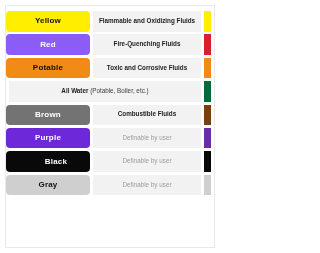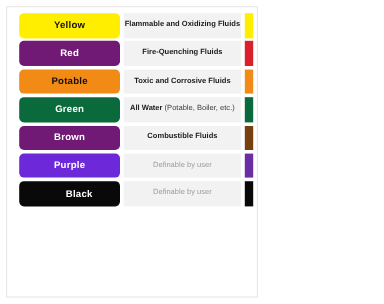--- a/index.html
+++ b/index.html
@@ -24,21 +24,21 @@
   }
 
   .chart-frame {
     position: relative;
     width: 210px;
     height: 243px;
     box-sizing: border-box;
     border: 1px solid #e9e9e9;
     border-radius: 0;
     background: #ffffff;
-    padding: 4px 3px 0 10px;
+    padding: 4px 3px 0 0;
     overflow: hidden;
   }
 
   .rows {
     display: flex;
     flex-direction: column;
   }
 
   .row {
     display: flex;
@@ -132,48 +132,45 @@
         <div class="row">
           <div class="swatch" style="background: rgb(255, 238, 0);">
             <span class="swatch-label" style="color: rgb(17, 17, 17);">Yellow</span>
           </div>
           <div class="desc">
             <div class="desc-text">Flammable and Oxidizing Fluids</div>
           </div>
           <div class="strip" style="background: rgb(255, 238, 0);"></div>
         </div>
         <div class="row">
-          <div class="swatch" style="background: #701a75;">
+          <div class="swatch" style="background: #8b5cf6;">
             <span class="swatch-label" style="color: rgb(255, 255, 255);">Red</span>
           </div>
           <div class="desc">
             <div class="desc-text">Fire-Quenching Fluids</div>
           </div>
           <div class="strip" style="background: rgb(217, 32, 44);"></div>
         </div>
         <div class="row">
           <div class="swatch" style="background: rgb(242, 138, 22);">
             <span class="swatch-label" style="color: rgb(17, 17, 17);">Potable</span>
           </div>
           <div class="desc">
             <div class="desc-text">Toxic and Corrosive Fluids</div>
           </div>
           <div class="strip" style="background: rgb(242, 138, 22);"></div>
         </div>
         <div class="row">
-          <div class="swatch" style="background: rgb(10, 106, 60);">
-            <span class="swatch-label" style="color: rgb(255, 255, 255);">Green</span>
-          </div>
           <div class="desc">
             <div class="desc-text"><span>All Water </span><span class="sub">(Potable, Boiler, etc.)</span></div>
           </div>
           <div class="strip" style="background: rgb(10, 106, 60);"></div>
         </div>
         <div class="row">
-          <div class="swatch" style="background: #701a75;">
+          <div class="swatch" style="background: #737373;">
             <span class="swatch-label" style="color: rgb(255, 255, 255);">Brown</span>
           </div>
           <div class="desc">
             <div class="desc-text">Combustible Fluids</div>
           </div>
           <div class="strip" style="background: rgb(118, 64, 15);"></div>
         </div>
         <div class="row">
           <div class="swatch" style="background: #6d28d9;">
             <span class="swatch-label" style="color: rgb(255, 255, 255);">Purple</span>
@@ -184,20 +181,29 @@
           <div class="strip" style="background: rgb(107, 44, 165);"></div>
         </div>
         <div class="row">
           <div class="swatch" style="background: rgb(9, 9, 9);">
             <span class="swatch-label" style="color: rgb(255, 255, 255); margin-left: 16px;">Black</span>
           </div>
           <div class="desc">
             <div class="desc-text muted">Definable by user</div>
           </div>
           <div class="strip" style="background: rgb(9, 9, 9);"></div>
+        </div>
+        <div class="row">
+          <div class="swatch" style="background: rgb(207, 207, 207);">
+            <span class="swatch-label" style="color: rgb(17, 17, 17);">Gray</span>
+          </div>
+          <div class="desc">
+            <div class="desc-text muted">Definable by user</div>
+          </div>
+          <div class="strip" style="background: rgb(207, 207, 207);"></div>
         </div>
       </div>
 
     <div class="footer">
       
       
     </div>
 
   </div>
 </div>

